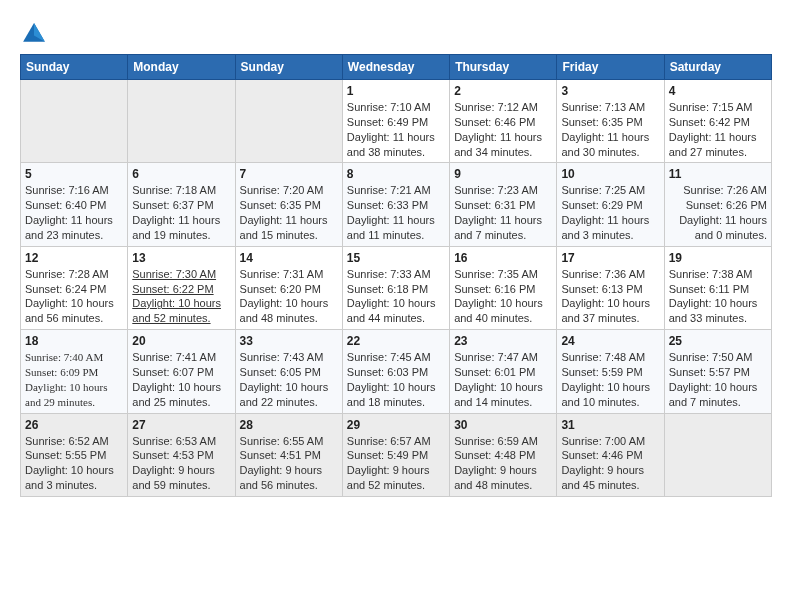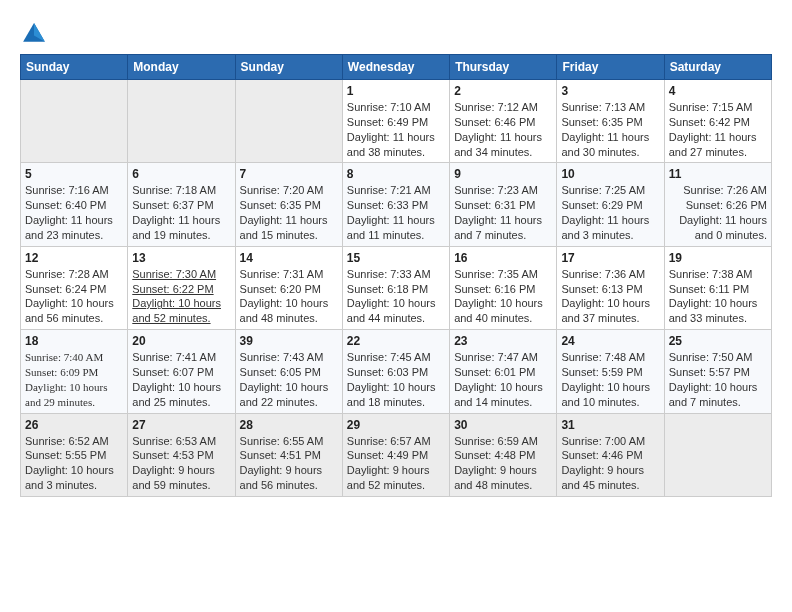--- a/index.html
+++ b/index.html
@@ -276,21 +276,21 @@
 and 29 minutes.</div>
           </td>
           <td>
             <span class="day-num">20</span>
             <div class="day-info" style="white-space: pre-line;">Sunrise: 7:41 AM
 Sunset: 6:07 PM
 Daylight: 10 hours
 and 25 minutes.</div>
           </td>
           <td>
-            <span class="day-num">39</span>
+            <span class="day-num">33</span>
             <div class="day-info" style="white-space: pre-line;">Sunrise: 7:43 AM
 Sunset: 6:05 PM
 Daylight: 10 hours
 and 22 minutes.</div>
           </td>
           <td>
             <span class="day-num">22</span>
             <div class="day-info" style="white-space: pre-line;">Sunrise: 7:45 AM
 Sunset: 6:03 PM
 Daylight: 10 hours
@@ -336,21 +336,21 @@
           <td>
             <span class="day-num">28</span>
             <div class="day-info" style="white-space: pre-line;">Sunrise: 6:55 AM
 Sunset: 4:51 PM
 Daylight: 9 hours
 and 56 minutes.</div>
           </td>
           <td>
             <span class="day-num">29</span>
             <div class="day-info" style="white-space: pre-line;">Sunrise: 6:57 AM
-Sunset: 4:49 PM
+Sunset: 5:49 PM
 Daylight: 9 hours
 and 52 minutes.</div>
           </td>
           <td>
             <span class="day-num">30</span>
             <div class="day-info" style="white-space: pre-line;">Sunrise: 6:59 AM
 Sunset: 4:48 PM
 Daylight: 9 hours
 and 48 minutes.</div>
           </td>

